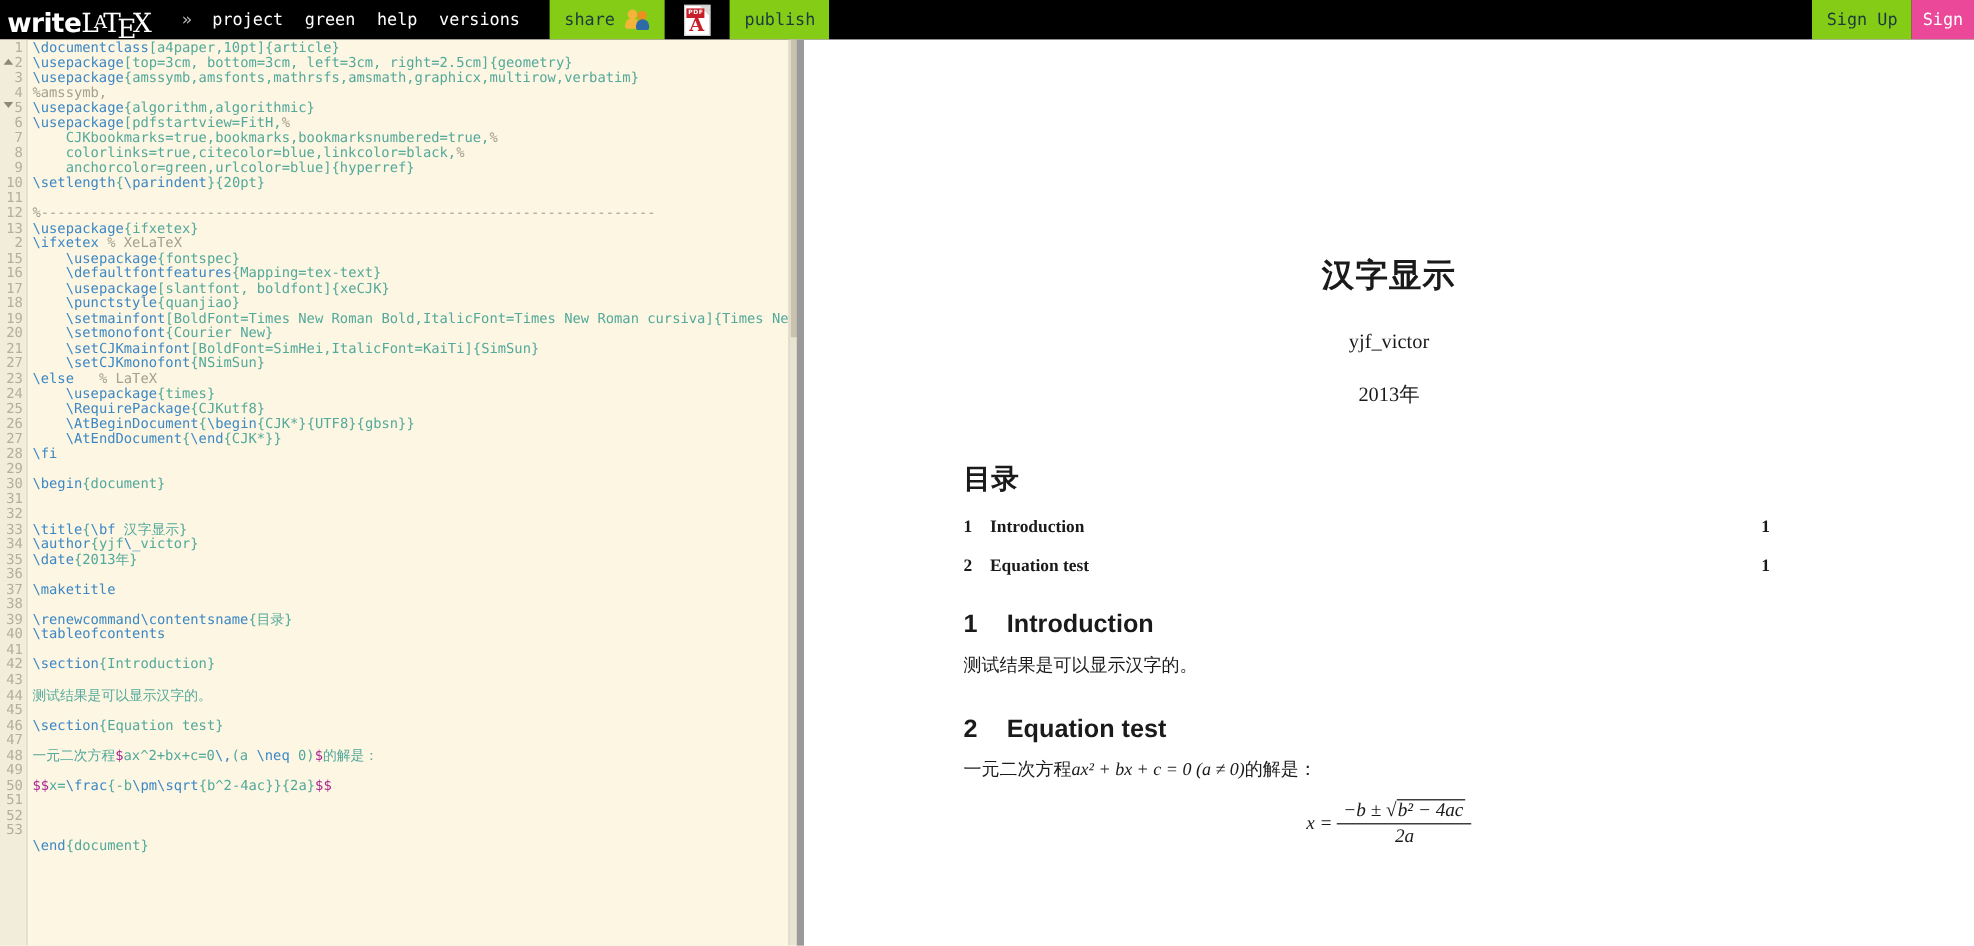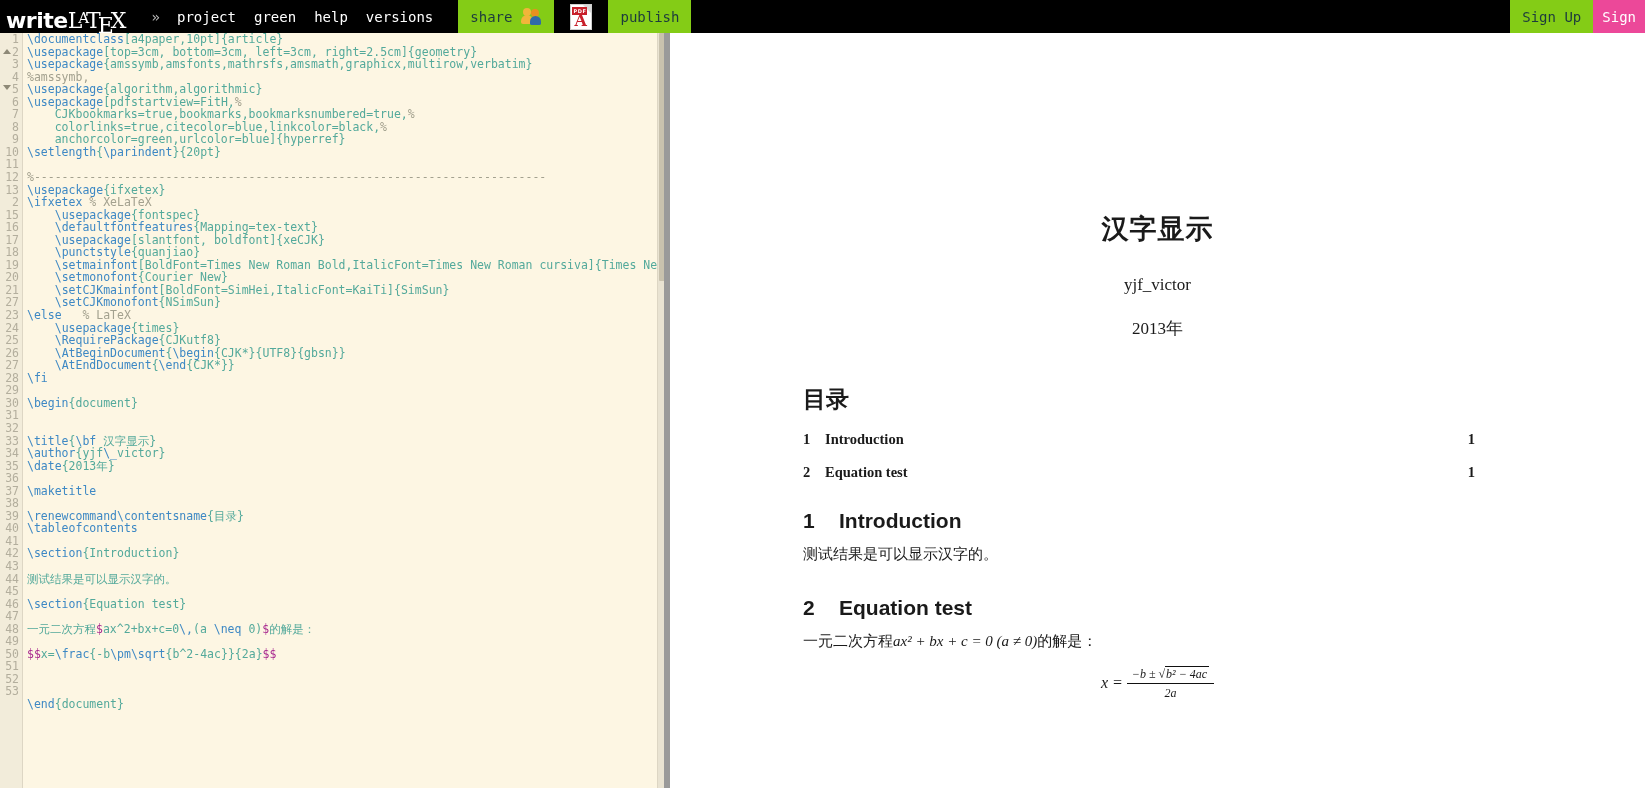--- a/index.html
+++ b/index.html
@@ -225,21 +225,21 @@
   .eqn-wrap {
     margin: 16px 0 0 0;
     text-align: center;
     font-family: "Liberation Serif", serif;
   }
   .eq-inline { font-style: italic; }
   .frac {
     display: inline-block; vertical-align: middle;
     text-align: center;
     font-style: italic;
-    font-size: 12px;
+    font-size: 16px;
   }
   .frac .num {
     border-bottom: 1.3px solid #111;
     padding: 0 5px 1px 5px; display: block;
   }
   .frac .den { display: block; padding-top: 2px; }
   .sqrt { }
   .sqrt .radicand {
     border-top: 1.2px solid #111;
     padding: 0 2px 0 1px;

